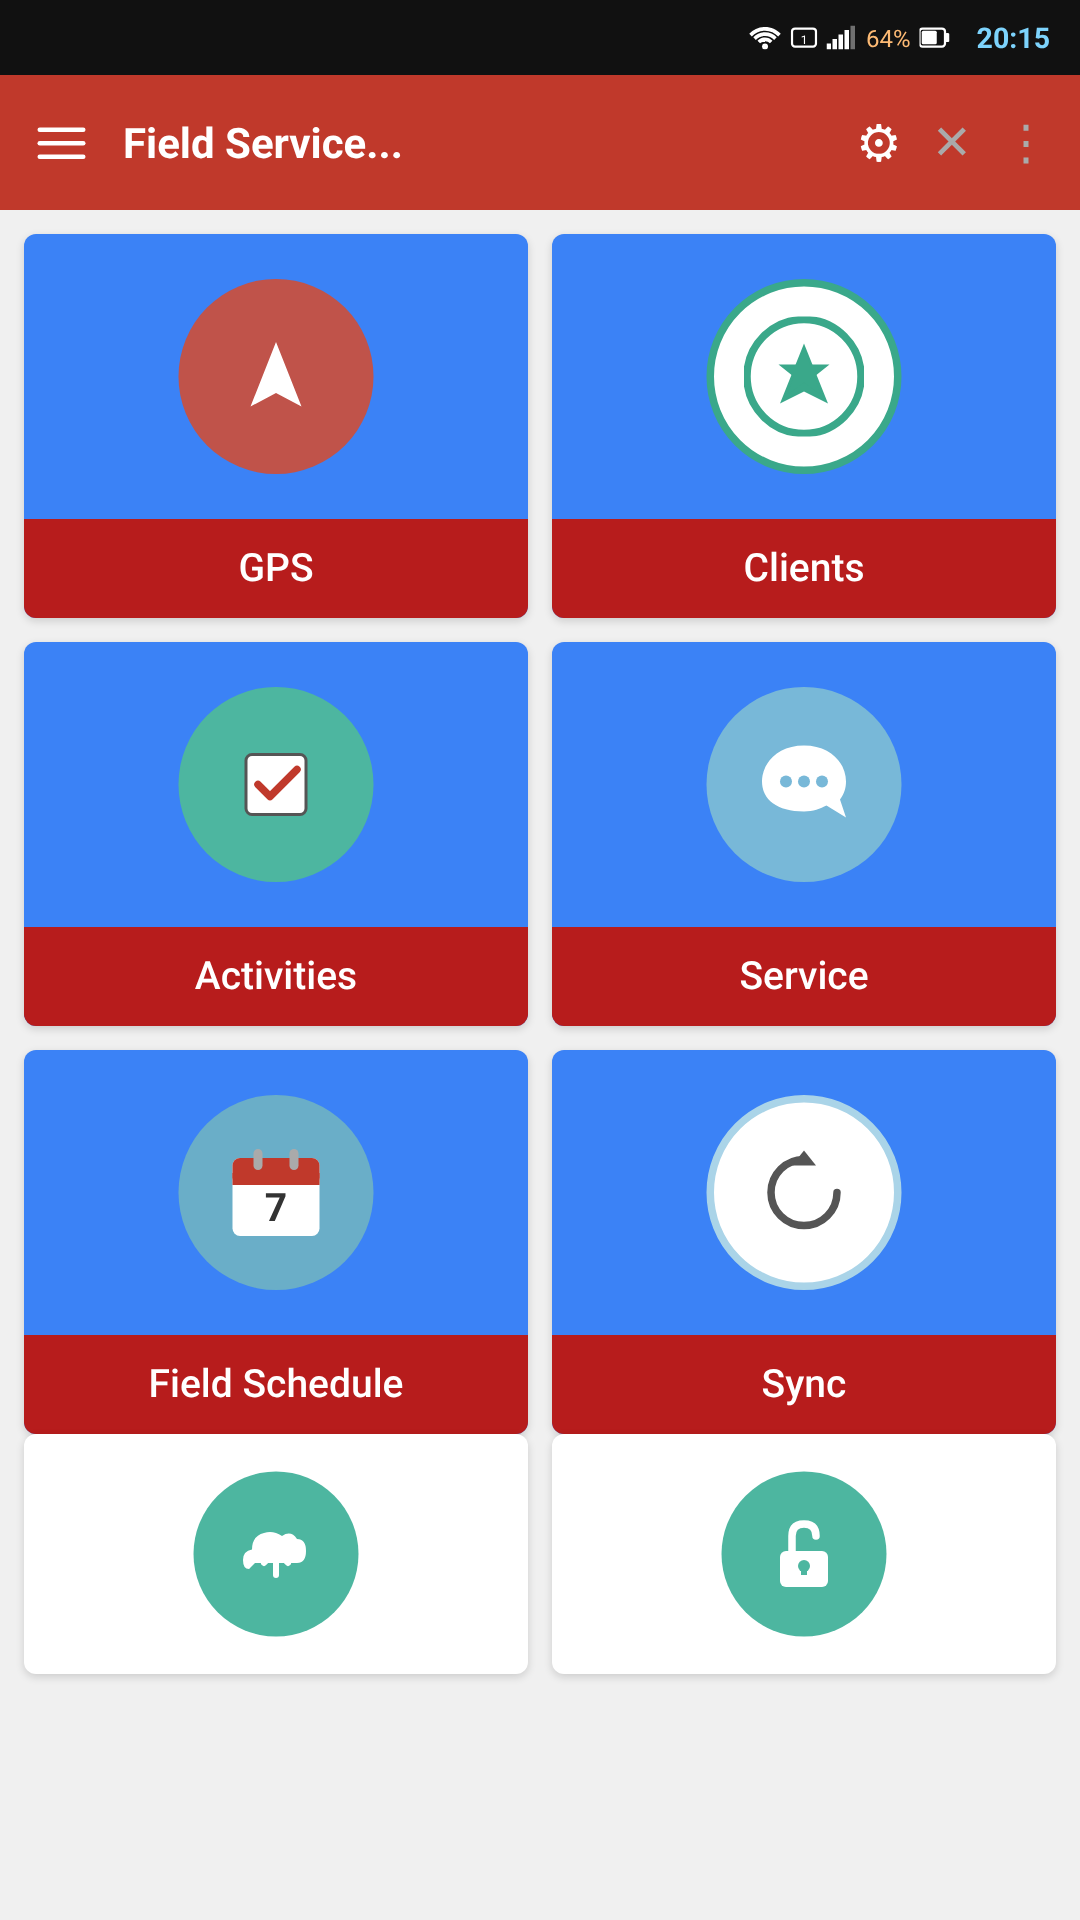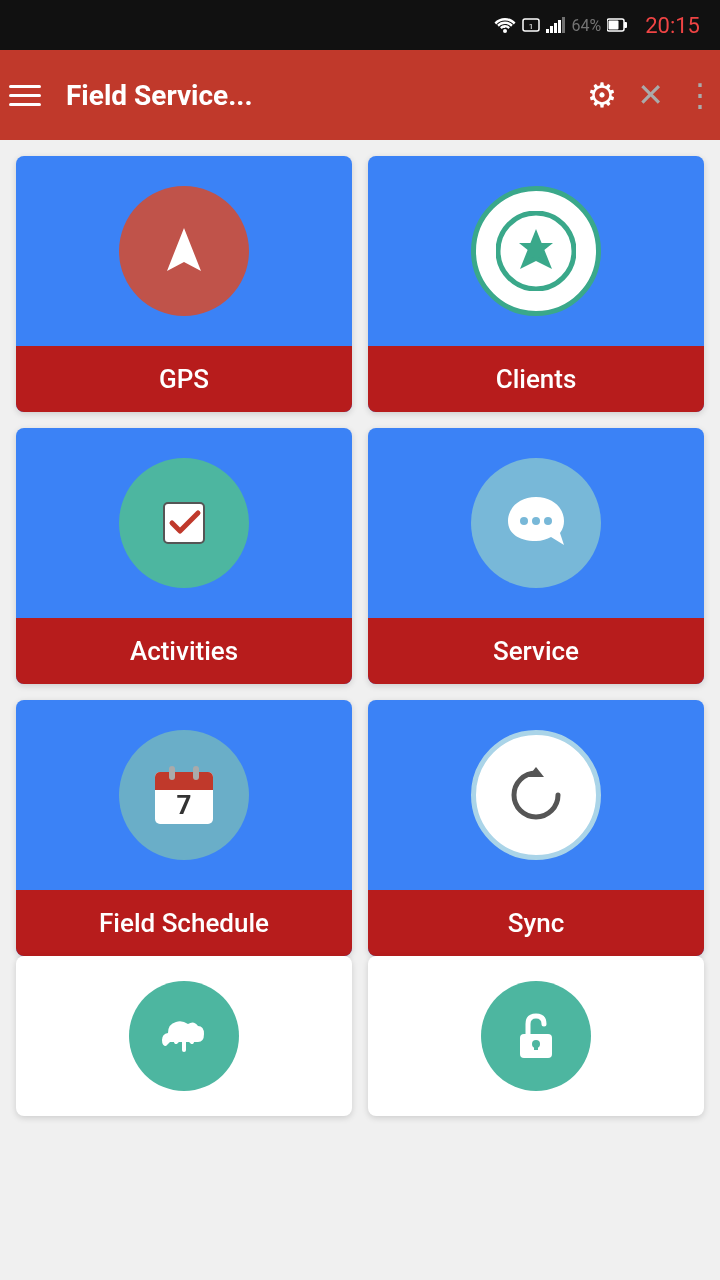--- a/index.html
+++ b/index.html
@@ -21,38 +21,38 @@
       justify-content: flex-end;
       padding: 0 20px;
       gap: 8px;
     }
     .status-bar .status-icons {
       display: flex;
       align-items: center;
       gap: 6px;
     }
     .status-bar .status-time {
-      color: #ef4444;
-      font-size: 22px;
-      font-weight: normal;
+      color: #7dd3fc;
+      font-size: 19px;
+      font-weight: bold;
       margin-left: 10px;
     }
     .status-icon {
-      color: #737373;
+      color: #fdba74;
       font-size: 16px;
     }
 
     
     .app-bar {
       width: 720px;
       height: 90px;
       background: #c0392b;
       display: flex;
       align-items: center;
-      padding: 0 4px;
+      padding: 0 20px;
       gap: 20px;
     }
     .app-bar .menu-icon {
       color: white;
       font-size: 30px;
       cursor: pointer;
       display: flex;
       flex-direction: column;
       gap: 6px;
       padding: 5px;

